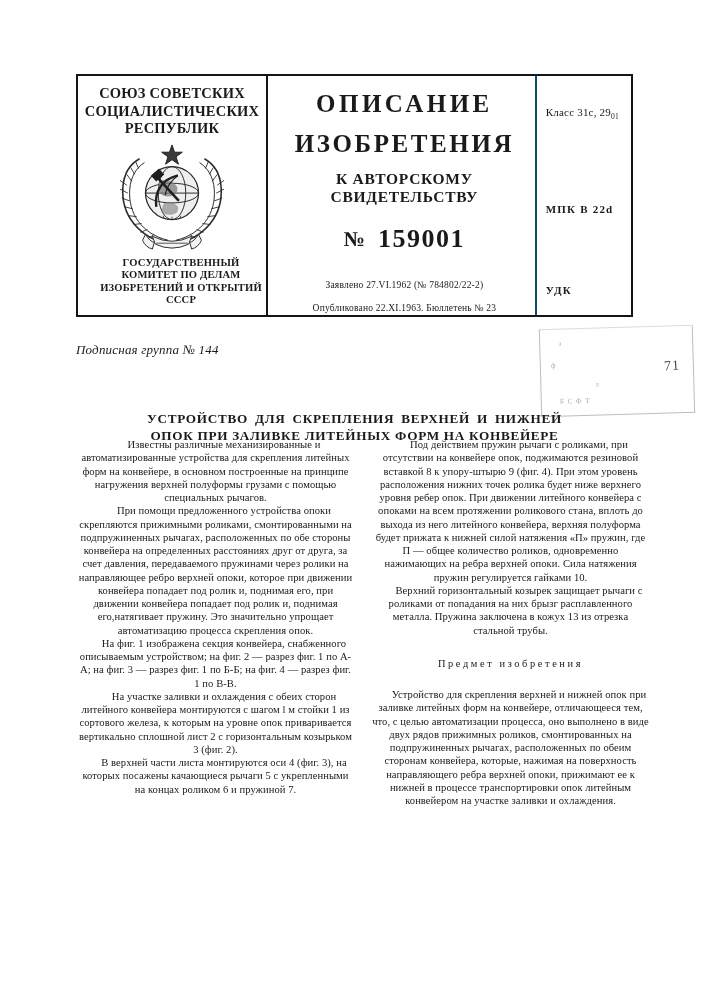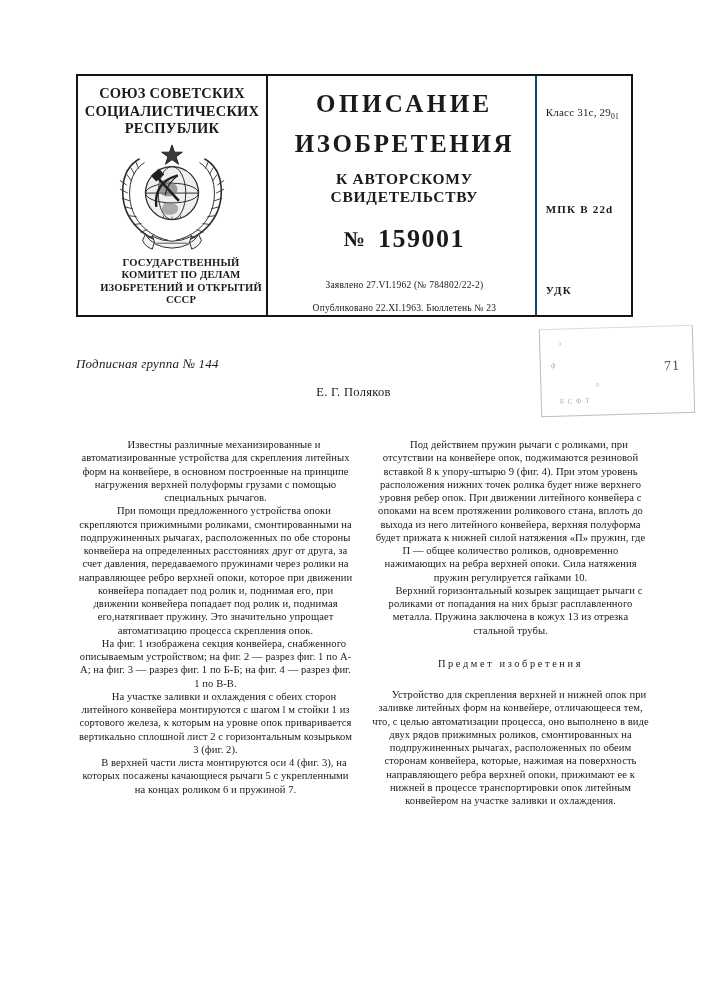--- a/index.html
+++ b/index.html
@@ -146,21 +146,21 @@
     font-size: 11px;
     font-weight: bold;
     letter-spacing: 1.2px;
     margin-top: 17px;
   }
 
   
   #sub-group {
     position: absolute;
     left: 76px;
-    top: 356px;
+    top: 342px;
     font-style: italic;
     font-size: 13px;
     letter-spacing: 0.2px;
   }
   #author {
     position: absolute;
     left: 0;
     right: 0;
     top: 385px;
     text-align: center;
@@ -320,21 +320,24 @@
     </div>
 
     <div class="hdr-right">
       <div class="klass-line"><span>Класс 31с, 29</span><sub>01</sub></div>
       <div class="mpk-line">МПК В 22d</div>
       <div class="udk-line">УДК</div>
     </div>
   </div>
 
   <div id="sub-group">Подписная группа № 144</div>
-  <div id="author">Е. Г. Поляков</div>
+  <div id="invention-title">
+    <span class="t-line l1">УСТРОЙСТВО ДЛЯ СКРЕПЛЕНИЯ ВЕРХНЕЙ И НИЖНЕЙ</span>
+    <span class="t-line l2">ОПОК ПРИ ЗАЛИВКЕ ЛИТЕЙНЫХ ФОРМ НА КОНВЕЙЕРЕ</span>
+  </div>
 
   <div id="stamp">
     <span class="sm s1">з</span>
     <span class="sm s2">ф</span>
     <span class="sm s3">л</span>
     <span class="sm s4">Б С Ф Т</span>
   </div>
   <div id="stamp-num">71</div>
 
   <div id="body-cols">

